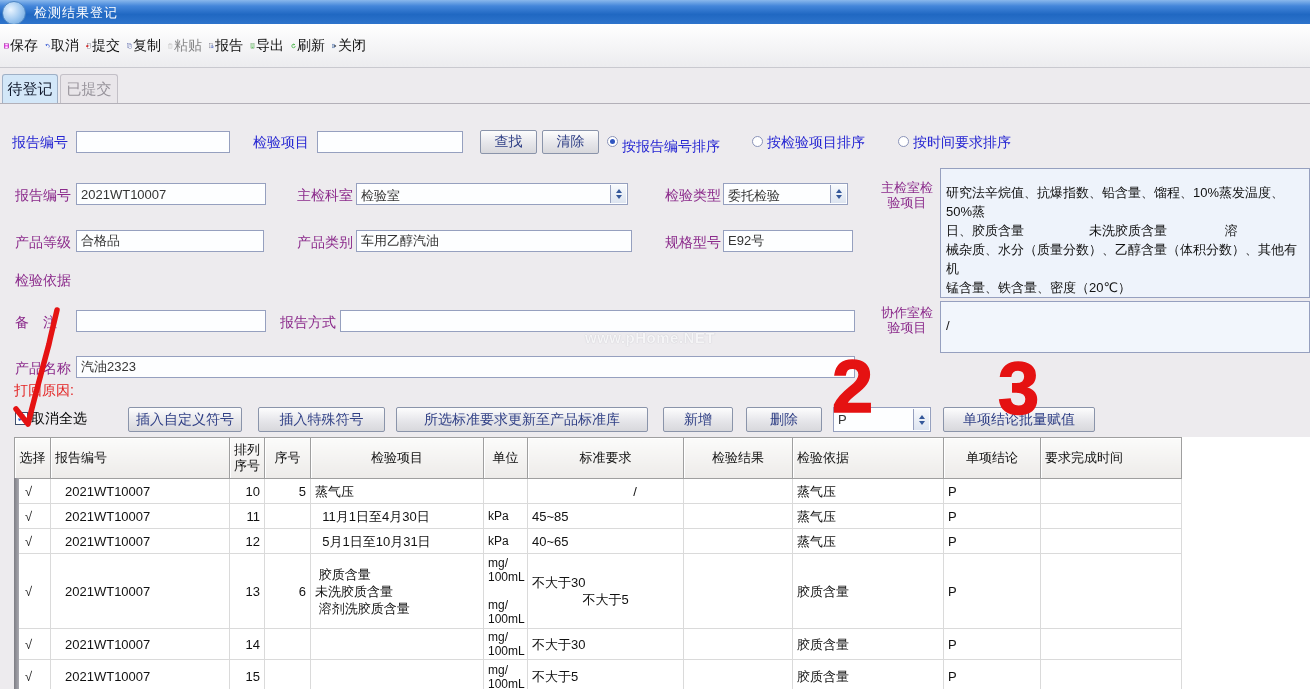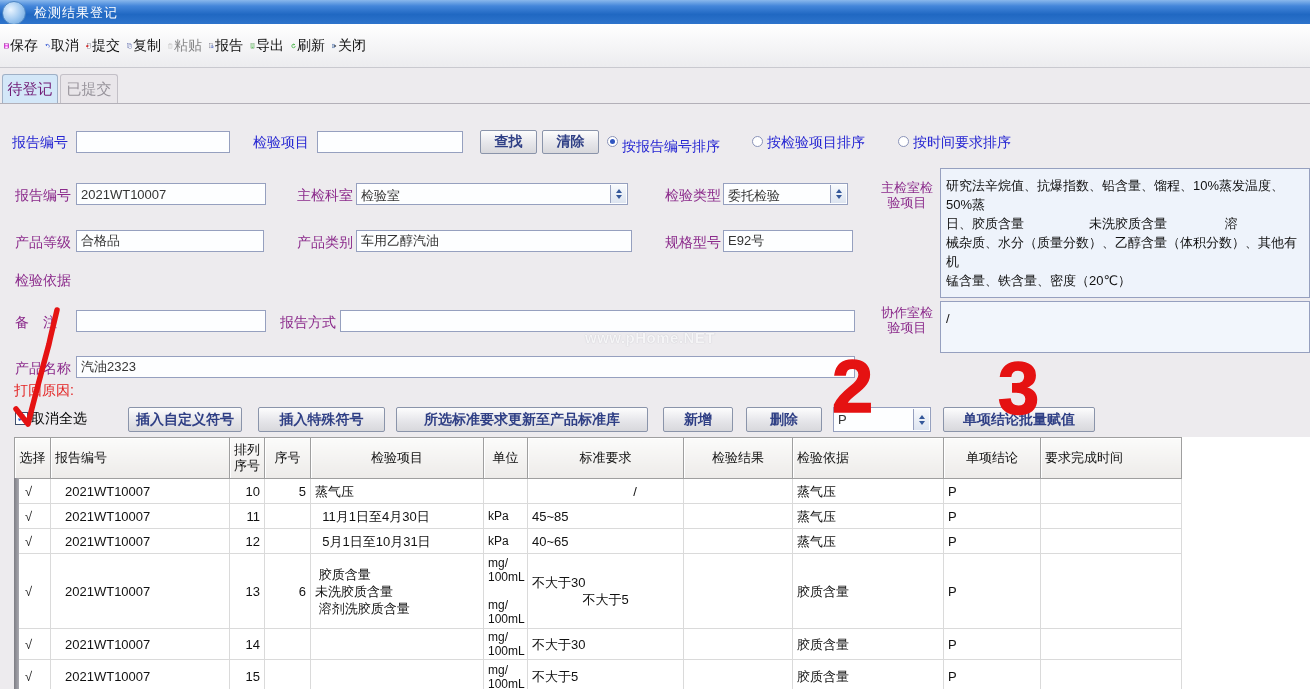--- a/index.html
+++ b/index.html
@@ -19,46 +19,46 @@
     display:flex;align-items:center;padding-left:4px;box-sizing:border-box;gap:7px;}
   .tbtn{width:34px;height:40px;display:flex;flex-direction:row;align-items:center;justify-content:center;gap:1px;cursor:default;}
   .tbtn .tlabel{font-size:14px;color:#111;line-height:15px;white-space:nowrap;}
   .tbtn.disabled{opacity:.5;filter:grayscale(1);}
   .tbtn svg{display:block;}
 
   
   .tab{position:absolute;top:74px;height:29px;box-sizing:border-box;font-size:15px;
     display:flex;align-items:center;justify-content:center;border:1px solid #9fb0c6;border-bottom:none;
     border-radius:3px 3px 0 0;}
-  .tab.active{background:#d3e7f8;color:#701a75;z-index:2;}
+  .tab.active{background:#d3e7f8;color:#0f172a;z-index:2;}
   .tab.inactive{background:#e9e6ea;color:#98949c;border-color:#c3c0c7;}
   .tabline{position:absolute;left:0;top:103px;width:1310px;height:0;border-top:1px solid #b3b0b8;}
 
   
   .lbl-blue{position:absolute;font-size:14px;color:#2525d2;white-space:nowrap;}
   .lbl-pur{position:absolute;font-size:14px;color:#8b2a8b;white-space:nowrap;}
   .lbl-pur2{position:absolute;font-size:13px;color:#8b2a8b;white-space:pre-line;text-align:center;line-height:15px;font-family:Liberation Serif, serif;}
   .lbl-red{position:absolute;font-size:14px;color:#e32121;white-space:nowrap;}
 
   
   .inp{position:absolute;box-sizing:border-box;height:22px;border:1px solid #96a0bf;background:#fdfeff;
     font-family:inherit;font-size:13px;color:#333;padding:2px 4px;}
   .area{position:absolute;box-sizing:border-box;border:1px solid #96a0bf;background:#eef3fb;
-    font-size:13px;color:#111;line-height:19px;padding:7px 5px;white-space:pre-wrap;overflow:hidden;}
+    font-size:13px;color:#111;line-height:19px;padding:14px 5px;white-space:pre-wrap;overflow:hidden;}
   .combo{position:absolute;box-sizing:border-box;height:22px;border:1px solid #96a0bf;background:#fdfeff;}
   .combo .ctext{position:absolute;left:4px;top:3px;font-size:13px;color:#333;white-space:nowrap;}
   .spin{position:absolute;right:1px;top:1px;bottom:1px;width:15px;
     background:linear-gradient(#f8fafd,#dde4f0);border-left:1px solid #96a0bf;
     display:flex;flex-direction:column;align-items:center;justify-content:center;gap:2px;}
   .spin i{width:0;height:0;border-left:3px solid transparent;border-right:3px solid transparent;}
   .spin .up{border-bottom:4px solid #35589a;}
   .spin .dn{border-top:4px solid #35589a;}
   .btn{position:absolute;box-sizing:border-box;border:1px solid #8a94aa;border-radius:2px;
     background:linear-gradient(#fdfdfd,#e6e6ea 55%,#d8d8dc);color:#2f3f85;font-size:14px;
-    display:flex;align-items:center;justify-content:center;white-space:nowrap;cursor:default;font-weight:bold;}
+    display:flex;align-items:center;justify-content:center;white-space:nowrap;cursor:default;}
 
   .radio{position:absolute;width:11px;height:11px;border-radius:50%;border:1px solid #8a93b8;background:#fff;box-sizing:border-box;}
   .radio.sel::after{content:'';display:block;width:5px;height:5px;margin:2px;border-radius:50%;background:#2f55c0;}
   .chk{position:absolute;width:13px;height:13px;border:1px solid #40506e;background:#fff;box-sizing:border-box;
     font-size:12px;line-height:11px;text-align:center;color:#1b51c8;font-weight:bold;}
 
   .watermark{position:absolute;left:585px;top:329px;font-size:15px;font-weight:bold;letter-spacing:.5px;
     color:rgba(255,255,255,.85);text-shadow:0 0 1px rgba(140,140,155,.6);}
 
   

